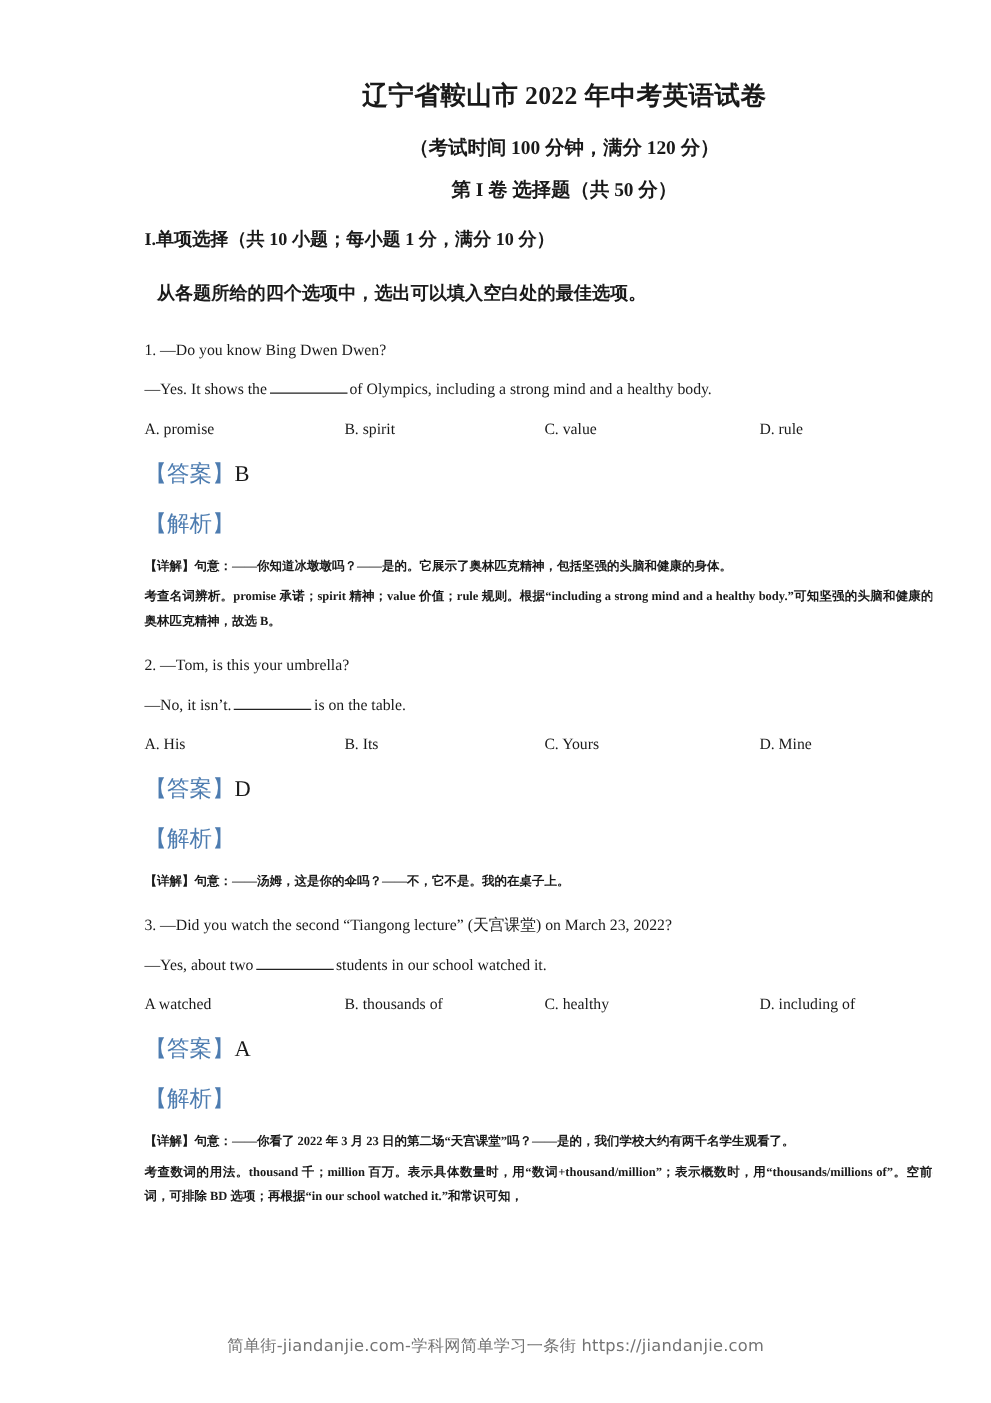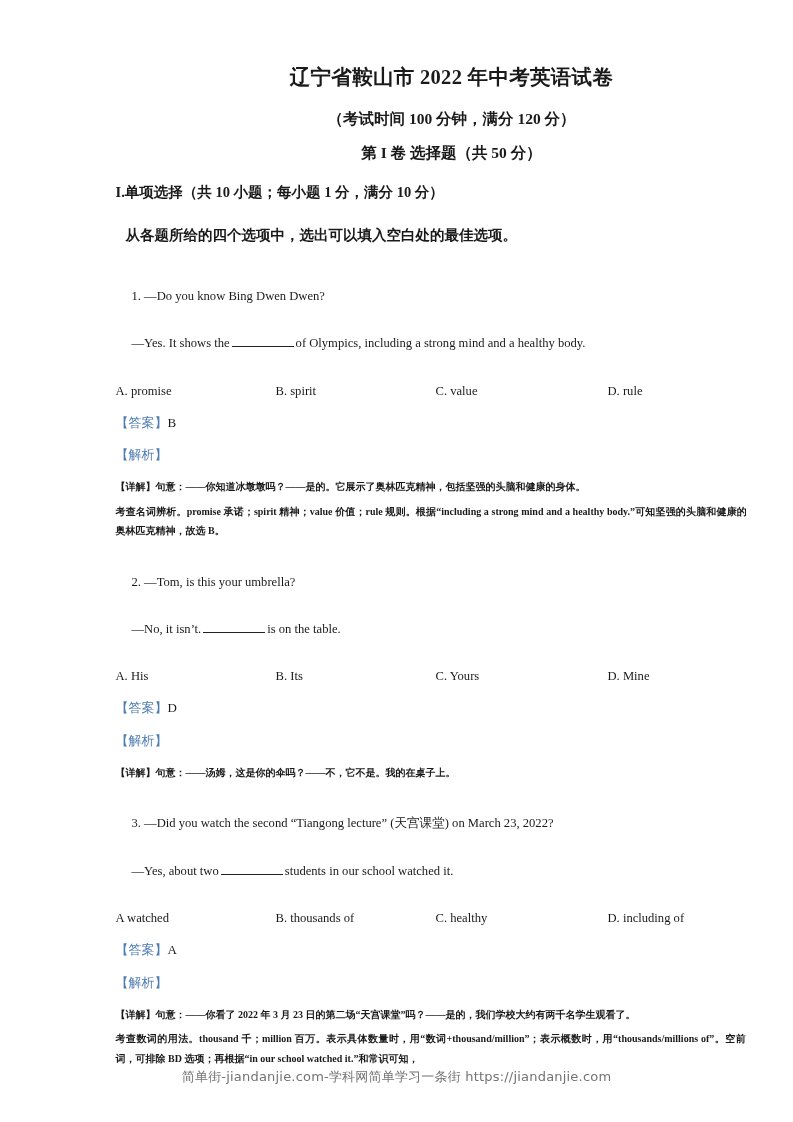--- a/index.html
+++ b/index.html
@@ -70,21 +70,21 @@
     line-height: 1.4;
   }
 
   
   .question-block {
     padding-top: 16px;
   }
   .q-line {
     font-size: 12.6px;
     line-height: 1.45;
-    margin: 16px;
+    margin: 0;
     padding-top: 13px;
     white-space: normal;
   }
   .q-line:first-child {
     padding-top: 0;
   }
   .blank {
     display: inline-block;
     width: 62px;
     border-bottom: 1px solid #222;
@@ -105,21 +105,21 @@
     top: 14px;
     white-space: nowrap;
   }
   .opt.c0 { left: 0px; }
   .opt.c1 { left: 160px; }
   .opt.c2 { left: 320px; }
   .opt.c3 { left: 492px; }
 
   
   .ans-line {
-    font-size: 13px;
+    font-size: 18px;
     line-height: 1.45;
     padding-top: 14px;
     margin: 0;
   }
   .tag-blue {
     color: #4d7cb0;
   }
   .ans-letter {
     color: #1a1a1a;
     font-weight: normal;

